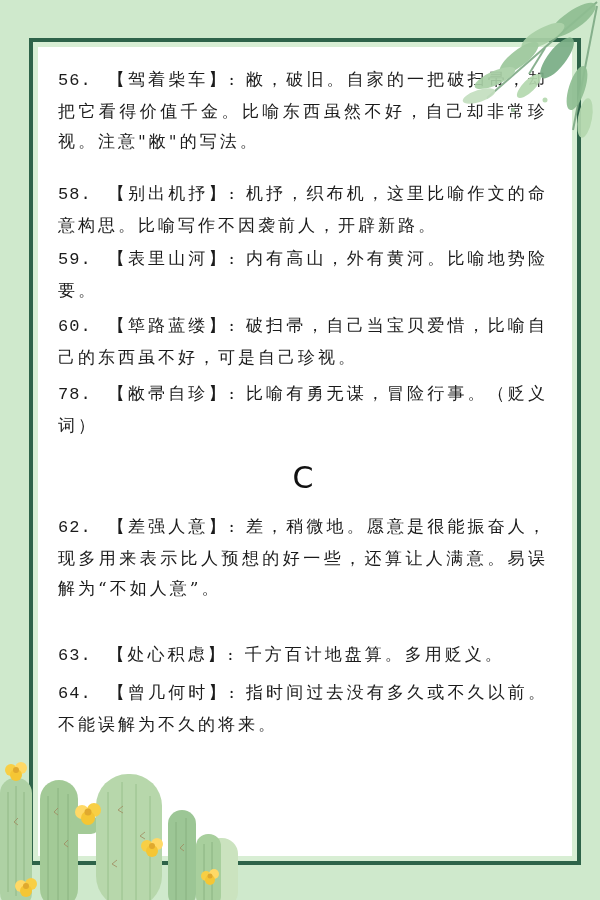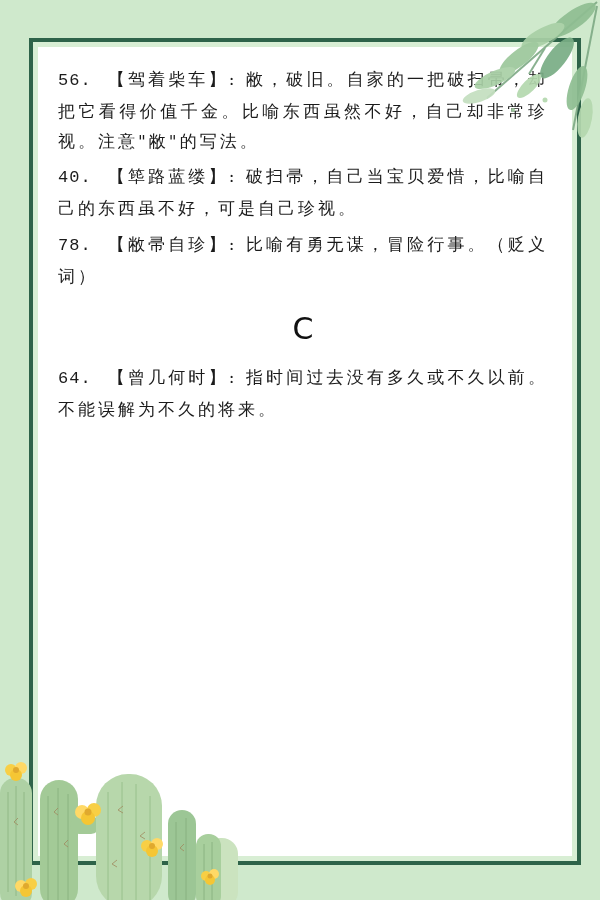--- a/index.html
+++ b/index.html
@@ -64,33 +64,45 @@
 <body>
 
 <div class="frame">
   <div class="page">
 
     <p class="entry">
       <span class="num">56.</span><span class="term">【驾着柴车】</span><span class="desc">: 敝，破旧。自家的一把破扫帚，却把它看得价值千金。比喻东西虽然不好，自己却非常珍视。注意"敝"的写法。</span>
     </p>
 
 
+    <p class="entry mt-58">
+      <span class="num">58.</span><span class="term">【别出机抒】</span><span class="desc">: 机抒，织布机，这里比喻作文的命意构思。比喻写作不因袭前人，开辟新路。</span>
+    </p>
 
+    <p class="entry mt-59">
+      <span class="num">59.</span><span class="term">【表里山河】</span><span class="desc">: 内有高山，外有黄河。比喻地势险要。</span>
+    </p>
 
     <p class="entry mt-60">
-      <span class="num">40.</span><span class="term">【筚路蓝缕】</span><span class="desc">: 破扫帚，自己当宝贝爱惜，比喻自己的东西虽不好，可是自己珍视。</span>
+      <span class="num">60.</span><span class="term">【筚路蓝缕】</span><span class="desc">: 破扫帚，自己当宝贝爱惜，比喻自己的东西虽不好，可是自己珍视。</span>
     </p>
 
     <p class="entry mt-61">
       <span class="num">78.</span><span class="term">【敝帚自珍】</span><span class="desc">: 比喻有勇无谋，冒险行事。（贬义词）</span>
     </p>
 
     <h2 class="section-letter">C</h2>
 
+    <p class="entry">
+      <span class="num">62.</span><span class="term">【差强人意】</span><span class="desc">: 差，稍微地。愿意是很能振奋人，现多用来表示比人预想的好一些，还算让人满意。易误解为“不如人意”。</span>
+    </p>
 
+    <p class="entry mt-63">
+      <span class="num">63.</span><span class="term">【处心积虑】</span><span class="desc">: 千方百计地盘算。多用贬义。</span>
+    </p>
 
     <p class="entry mt-64">
       <span class="num">64.</span><span class="term">【曾几何时】</span><span class="desc">: 指时间过去没有多久或不久以前。不能误解为不久的将来。</span>
     </p>
 
   </div>
 </div>
 
 <svg class="deco deco-leaves" width="175" height="155" viewBox="0 0 175 155">
   <g stroke="#7da984" stroke-width="2" fill="none" opacity="0.9">

